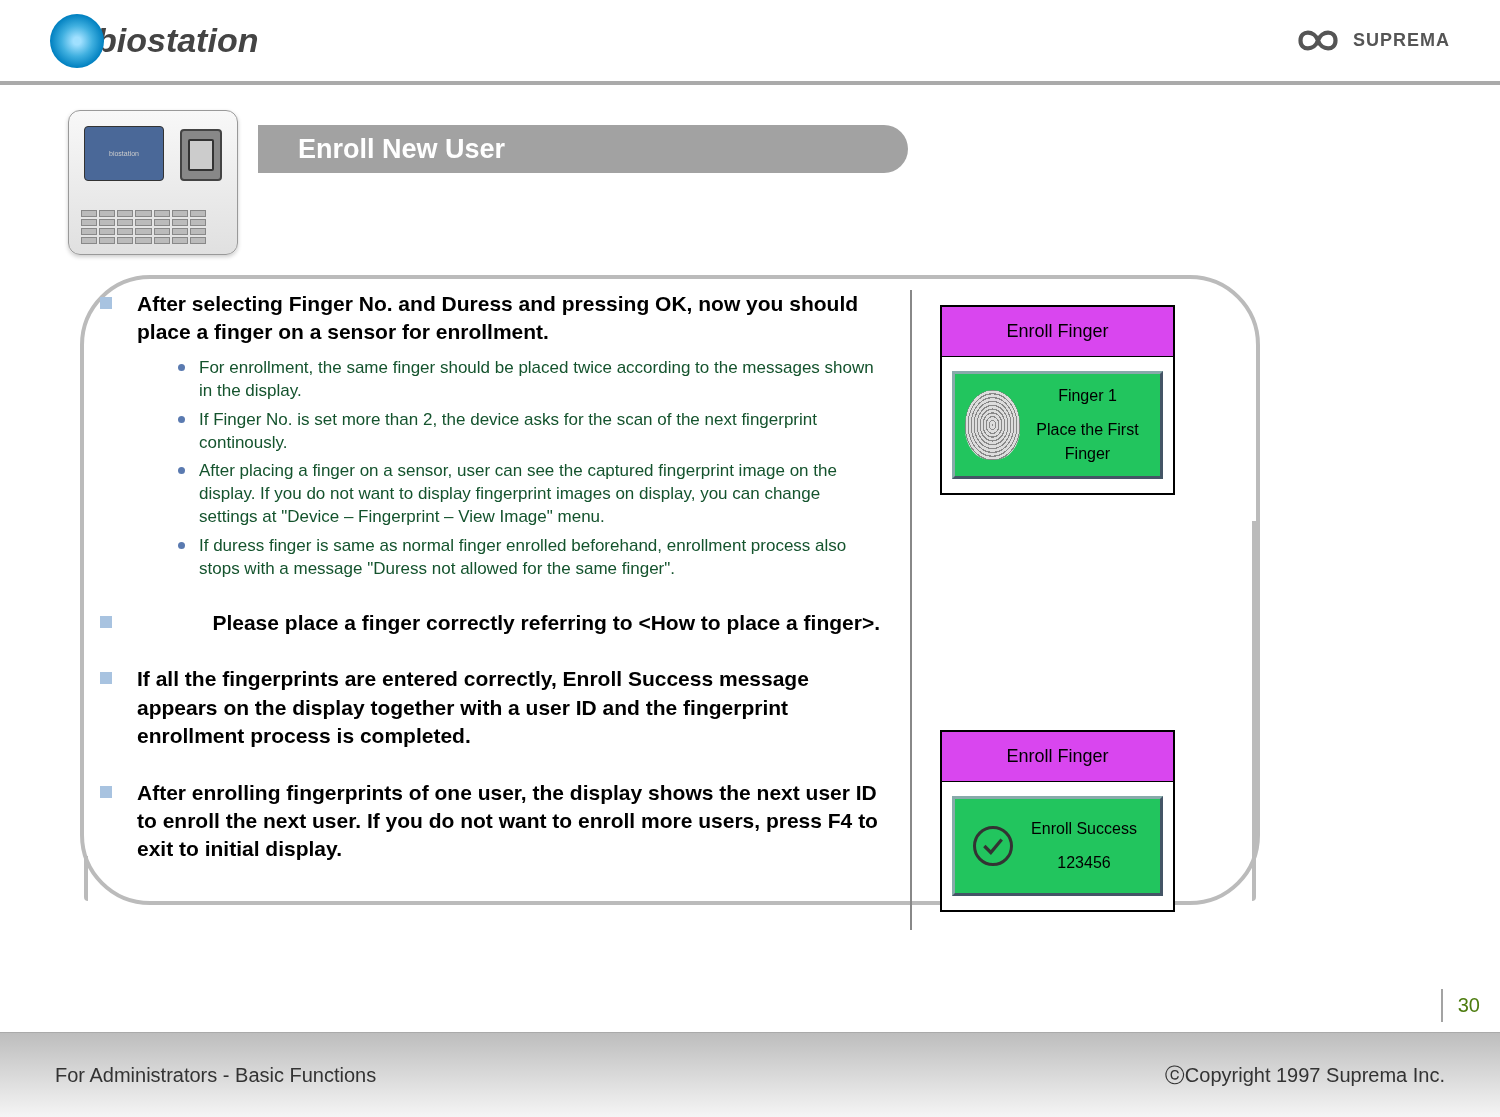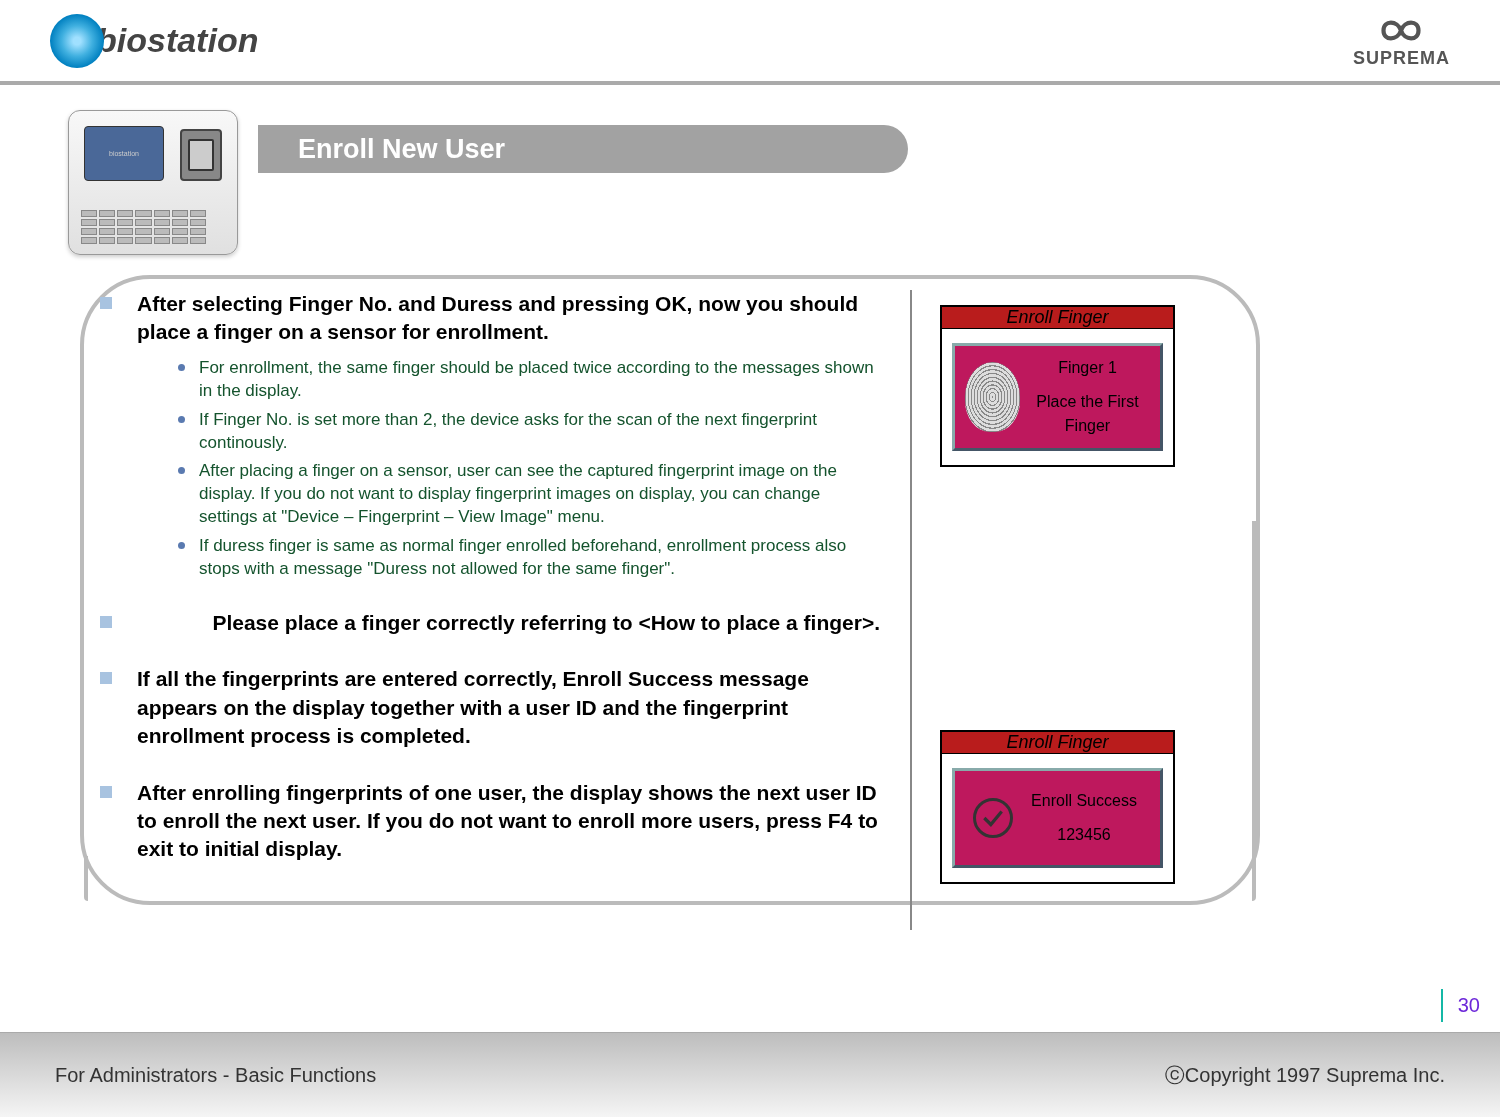--- a/index.html
+++ b/index.html
@@ -22,21 +22,21 @@
     align-items: center;
     padding: 0 50px;
   }
   .logo-left { display: flex; align-items: center; gap: 2px; }
   .logo-left .swirl {
     width: 54px; height: 54px; border-radius: 50%;
     background: radial-gradient(circle, #a0e0ff 10%, #40b0e0 40%, #0080c0 70%);
     position: relative;
   }
   .logo-left .text { font-size: 34px; font-weight: bold; font-style: italic; color: #444; margin-left: -10px; }
-  .logo-right { display: flex; flex-direction: column; align-items: center; }
+  .logo-right { display: flex; flex-direction: row; align-items: center; }
   .logo-right .inf {
     width: 70px; height: 35px; position: relative;
   }
   .logo-right .inf svg { width: 100%; height: 100%; }
   .logo-right .text { font-size: 18px; font-weight: bold; color: #555; letter-spacing: 1px; }
 
   
   .title-row {
     position: absolute;
     top: 110px;
@@ -137,28 +137,28 @@
 
   
   .vline {
     position:absolute; left:910px; top:290px; width:2px; height:640px; background:#888;
   }
   .panel {
     position:absolute; left:940px; width:235px;
     border:2px solid #000;
   }
   .panel .ph {
-    background:#b91c1c; border-bottom:1px solid #000; text-align:center;
-    font-size:18px; padding:0 0;font-style:italic;
+    background:#d946ef; border-bottom:1px solid #000; text-align:center;
+    font-size:18px; padding:14px 0;
   }
   .panel .pb {
     padding:14px 10px; min-height:110px; position:relative; background:#fff;
   }
   .panel .pb .inner{
-    background:#be185d; border-left:3px solid #8aa; border-top:3px solid #8aa;
+    background:#22c55e; border-left:3px solid #8aa; border-top:3px solid #8aa;
     border-right:3px solid #456; border-bottom:3px solid #456;
     height:100%; padding:10px; display:flex; align-items:center; gap:5px;
     min-height:100px;
   }
   .fprint {
     width:55px; height:70px; border-radius:50% 50% 45% 45%;
     background: repeating-radial-gradient(ellipse at center, #888 0 1px, #ddd 1px 3px);
     flex-shrink:0;
   }
   .panel .pt { text-align:center; font-size:16px; line-height:1.5; flex:1;}
@@ -171,22 +171,22 @@
 
   
   .footer {
     position:absolute; left:0; bottom:0; width:100%; height:85px;
     background: linear-gradient(#bdbdbd,#f5f5f5);
     border-top:1px solid #aaa;
     display:flex; justify-content:space-between; align-items:center;
     padding:0 55px; font-size:20px; color:#333;
   }
   .pagenum {
-    position:absolute; right:20px; bottom:95px; font-size:20px; color:#6d28d9;
-    border-left:2px solid #14b8a6; padding:5px 0 5px 15px;text-align:right;
+    position:absolute; right:20px; bottom:95px; font-size:20px; color:#4d7c0f;
+    border-left:2px solid #a3a3a3; padding:5px 0 5px 15px;text-align:right;
   }
 </style>
 </head>
 <body>
 
 <div class="header">
   <div class="logo-left">
     <div class="swirl"></div>
     <div class="text">biostation</div>
   </div>

